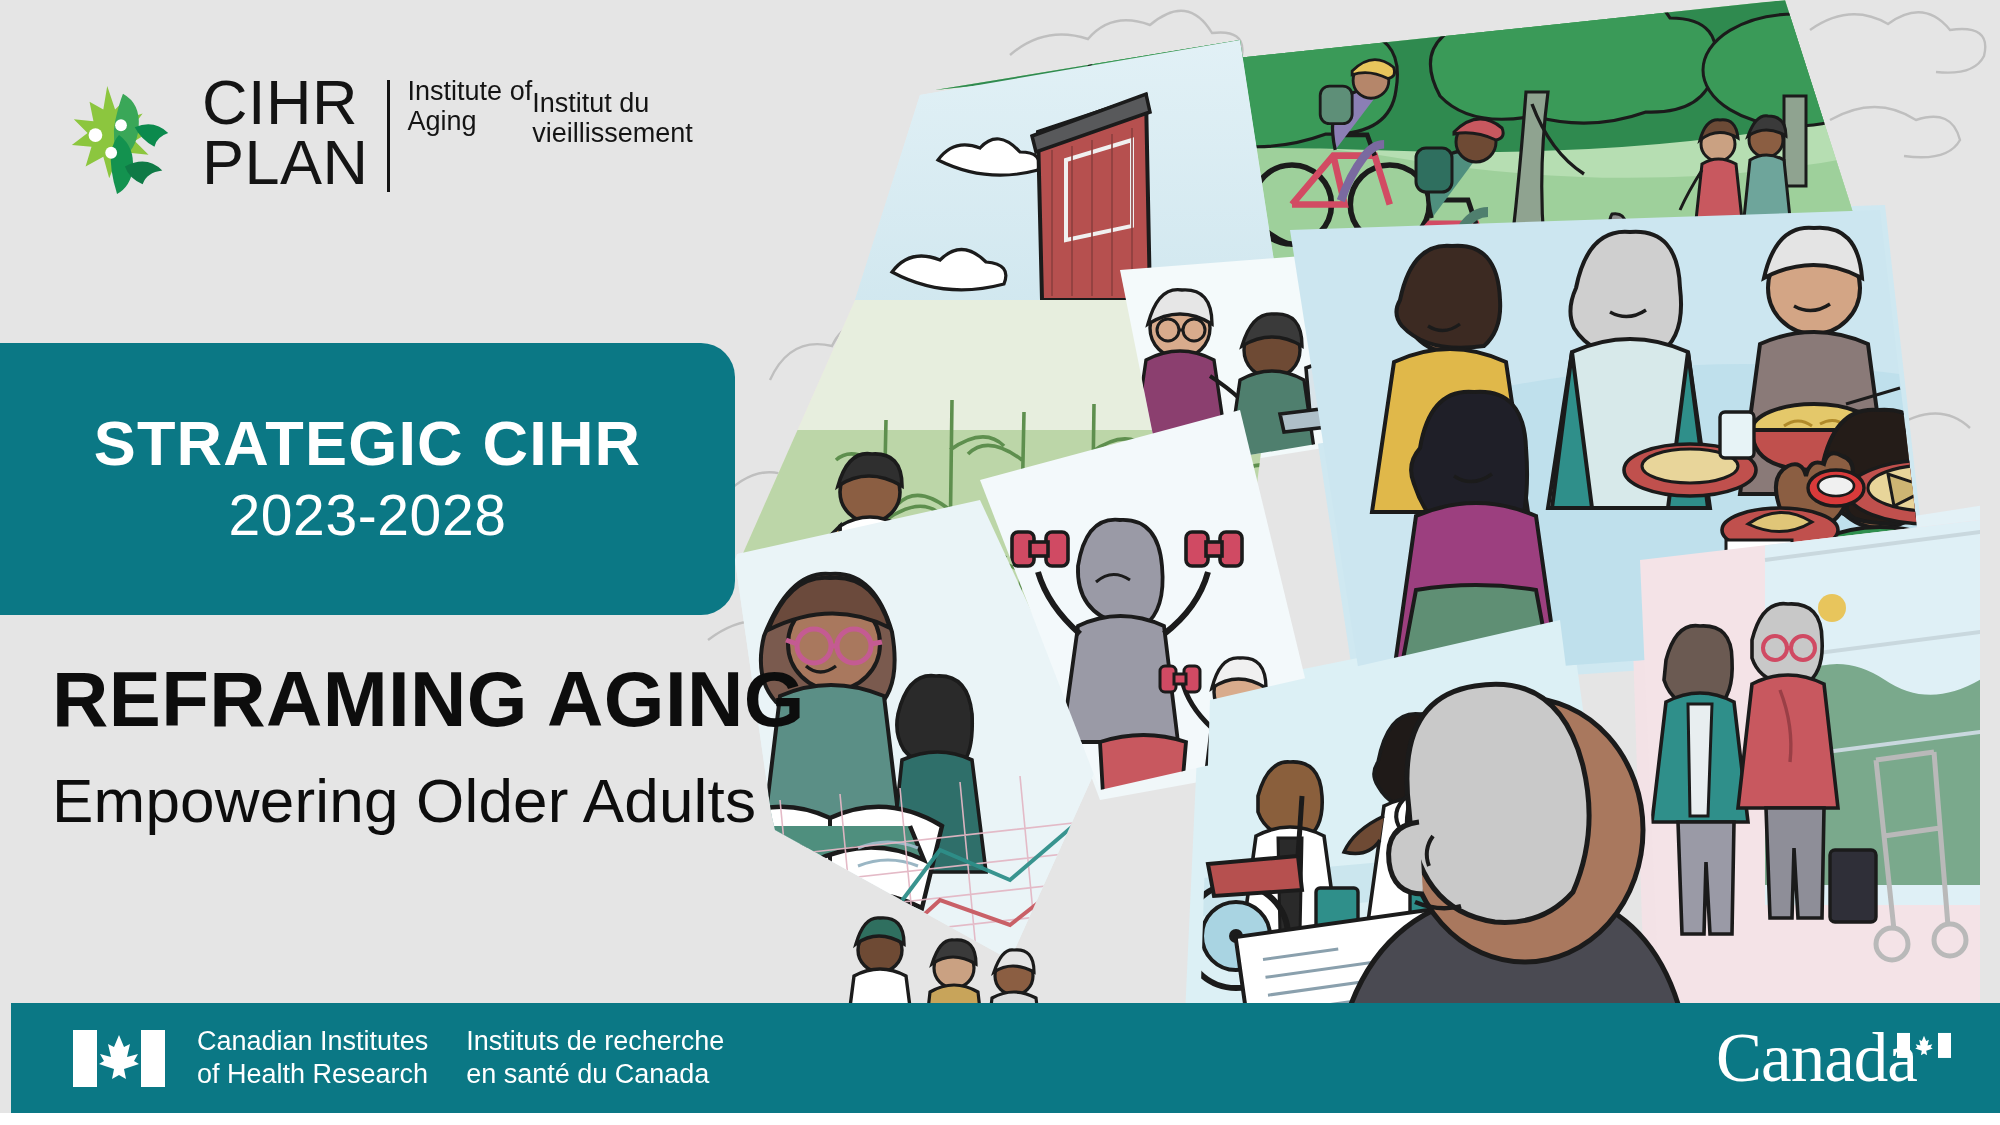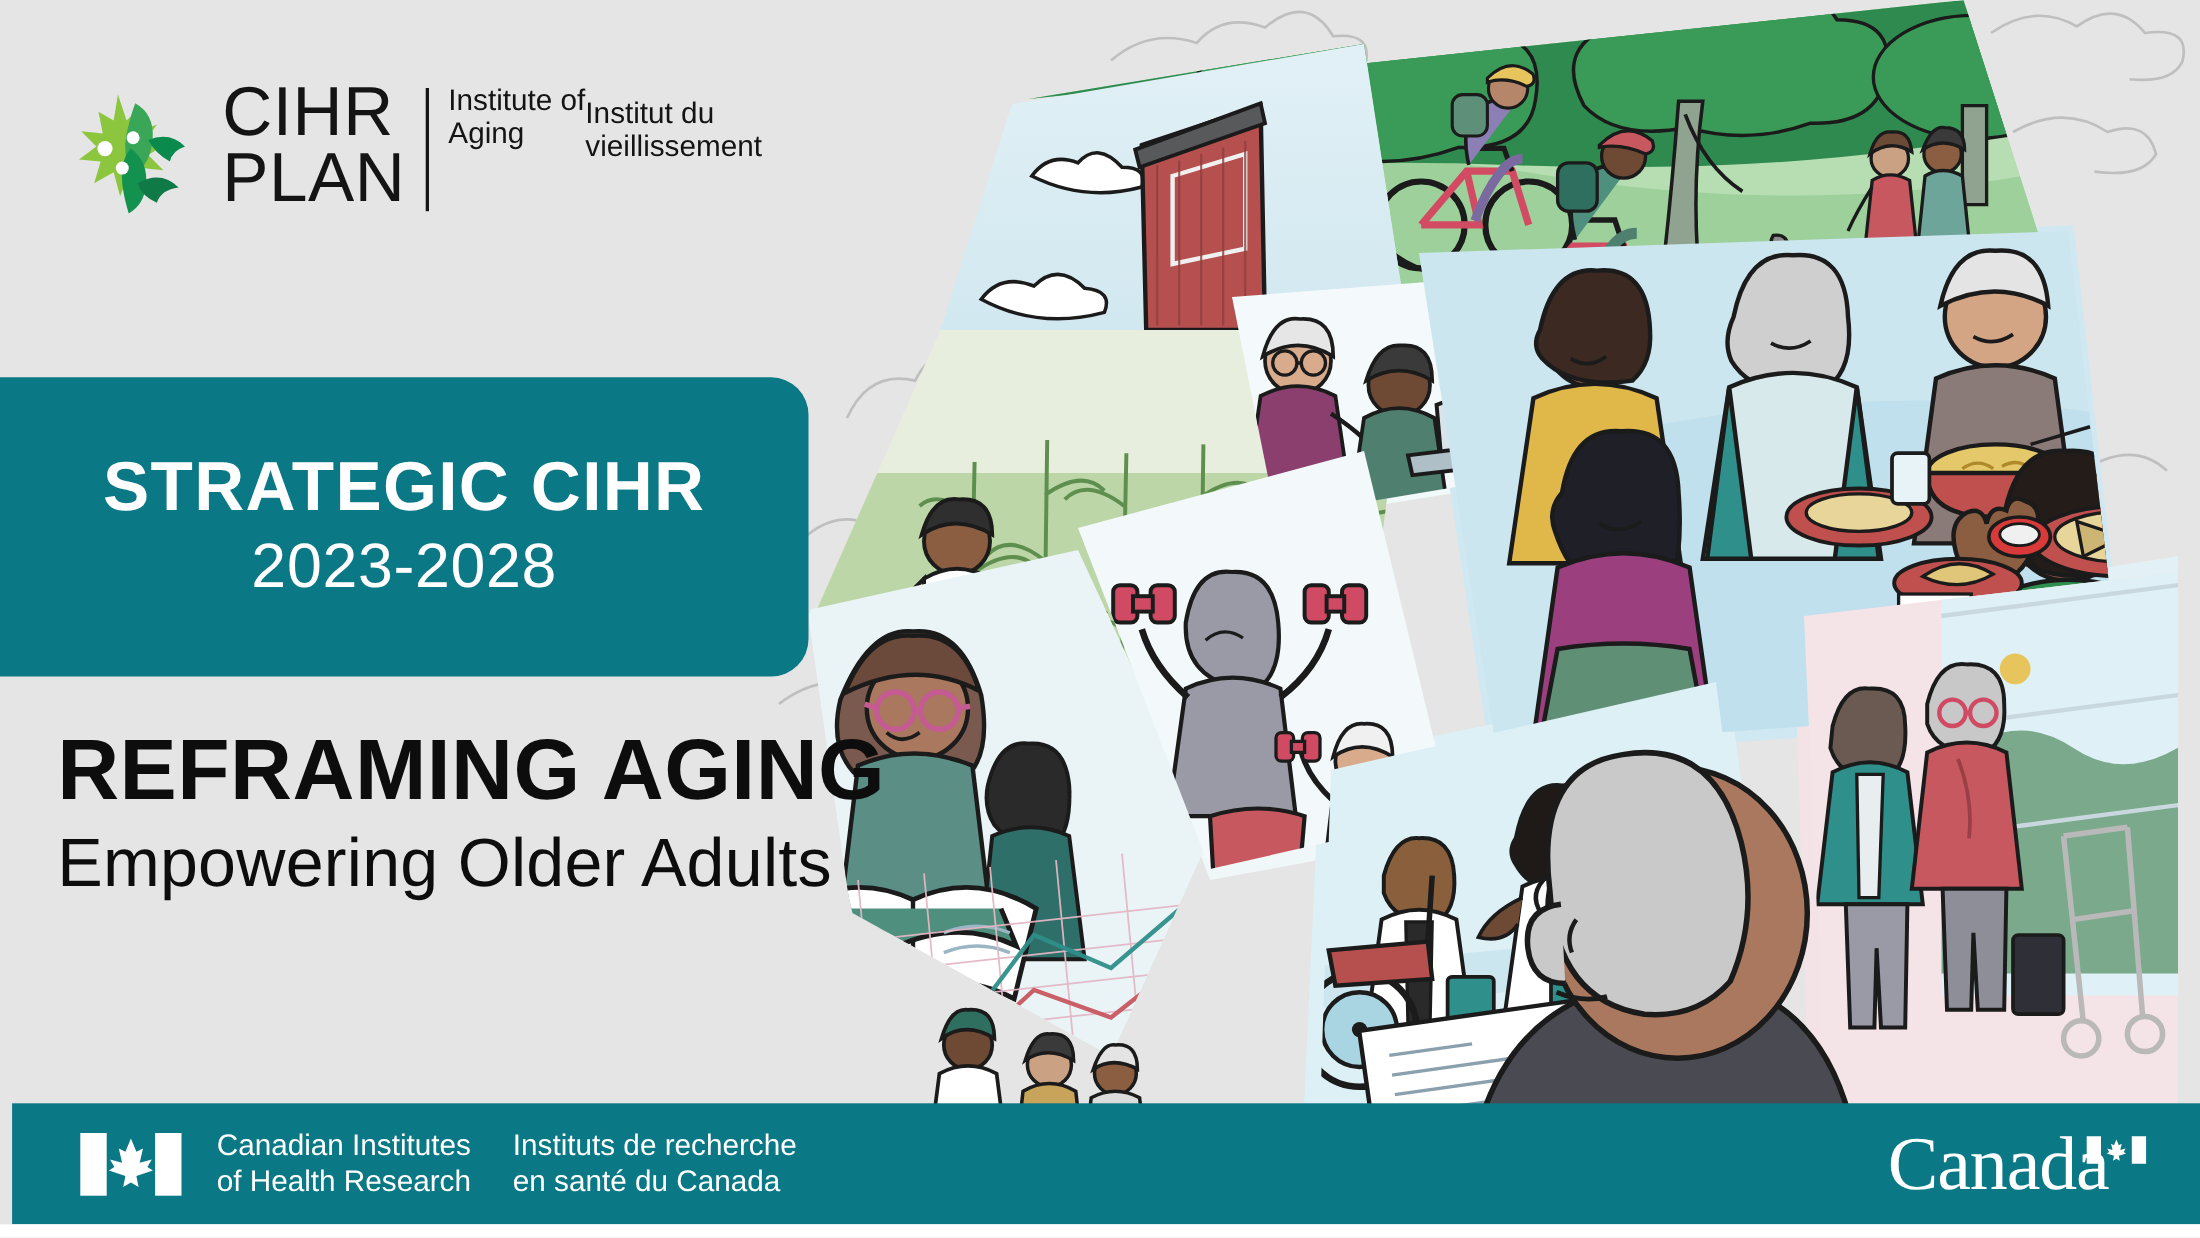--- a/index.html
+++ b/index.html
@@ -69,21 +69,21 @@
   }
 
   
   .headline-block{position:absolute;left:52px;top:660px;}
   .headline{
     font-size:78px;font-weight:700;color:#0d0d0d;letter-spacing:0.4px;
     line-height:1.0;white-space:nowrap;
   }
   .subhead{
     font-size:62px;font-weight:400;color:#0d0d0d;letter-spacing:0.2px;
-    line-height:1.08;margin-top:14px;white-space:nowrap;
+    line-height:1.08;margin-top:30px;white-space:nowrap;
   }
 
   
   .footer{
     position:absolute;left:11px;bottom:0;width:2000px;height:110px;
     background:#0b7885;display:flex;align-items:center;z-index:9;
   }
   .footer-left{display:flex;align-items:center;margin-left:62px;}
   .flag{
     width:92px;height:57px;display:flex;flex:0 0 92px;

